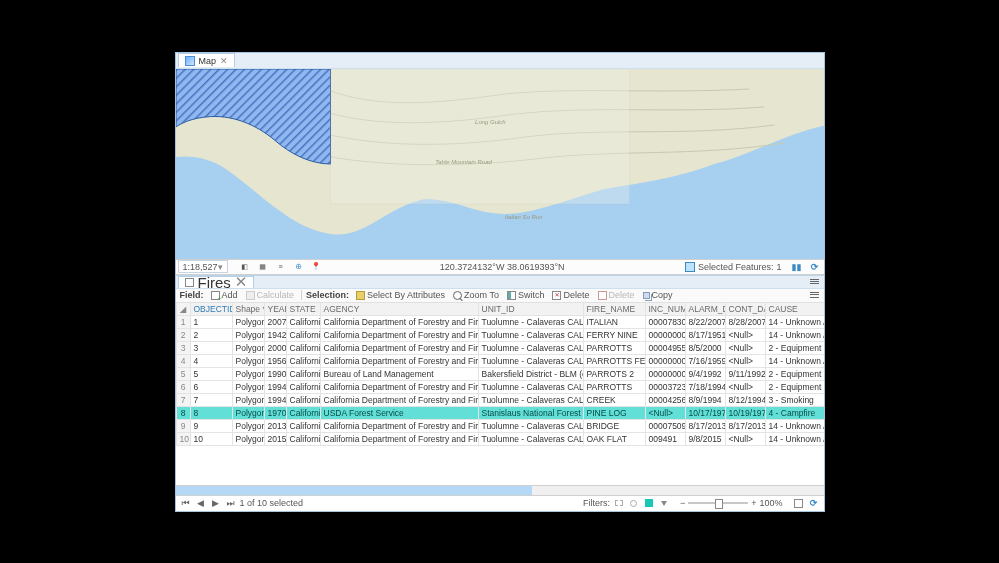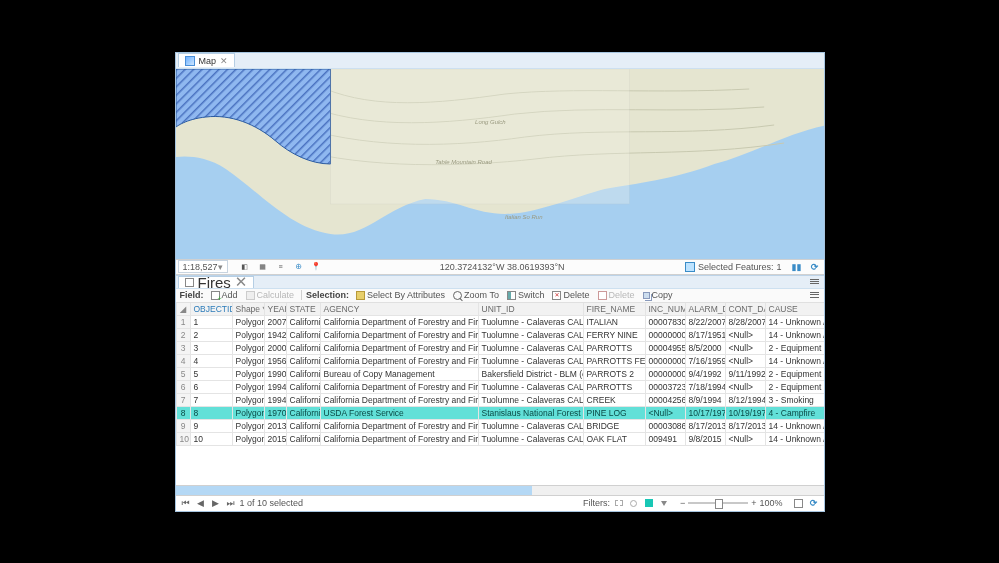--- a/index.html
+++ b/index.html
@@ -480,21 +480,21 @@
             <td>7/16/1959</td>
             <td>&lt;Null&gt;</td>
             <td>14 - Unknown / Unide</td>
           </tr>
           <tr>
             <td class="rowidx">5</td>
             <td>5</td>
             <td>Polygon</td>
             <td>1990</td>
             <td>California</td>
-            <td>Bureau of Copy Management</td>
+            <td>Bureau of Land Management</td>
             <td>Bakersfield District - BLM (old)</td>
             <td>PARROTS 2</td>
             <td>00000000</td>
             <td>9/4/1992</td>
             <td>9/11/1992</td>
             <td>2 - Equipment Use</td>
           </tr>
           <tr>
             <td class="rowidx">6</td>
             <td>6</td>
@@ -539,21 +539,21 @@
           </tr>
           <tr>
             <td class="rowidx">9</td>
             <td>9</td>
             <td>Polygon</td>
             <td>2013</td>
             <td>California</td>
             <td>California Department of Forestry and Fire Protection</td>
             <td>Tuolumne - Calaveras CAL FIRE</td>
             <td>BRIDGE</td>
-            <td>00003086</td>
+            <td>00007509</td>
             <td>8/17/2013</td>
             <td>8/17/2013</td>
             <td>14 - Unknown / Unide</td>
           </tr>
           <tr>
             <td class="rowidx">10</td>
             <td>10</td>
             <td>Polygon</td>
             <td>2015</td>
             <td>California</td>

